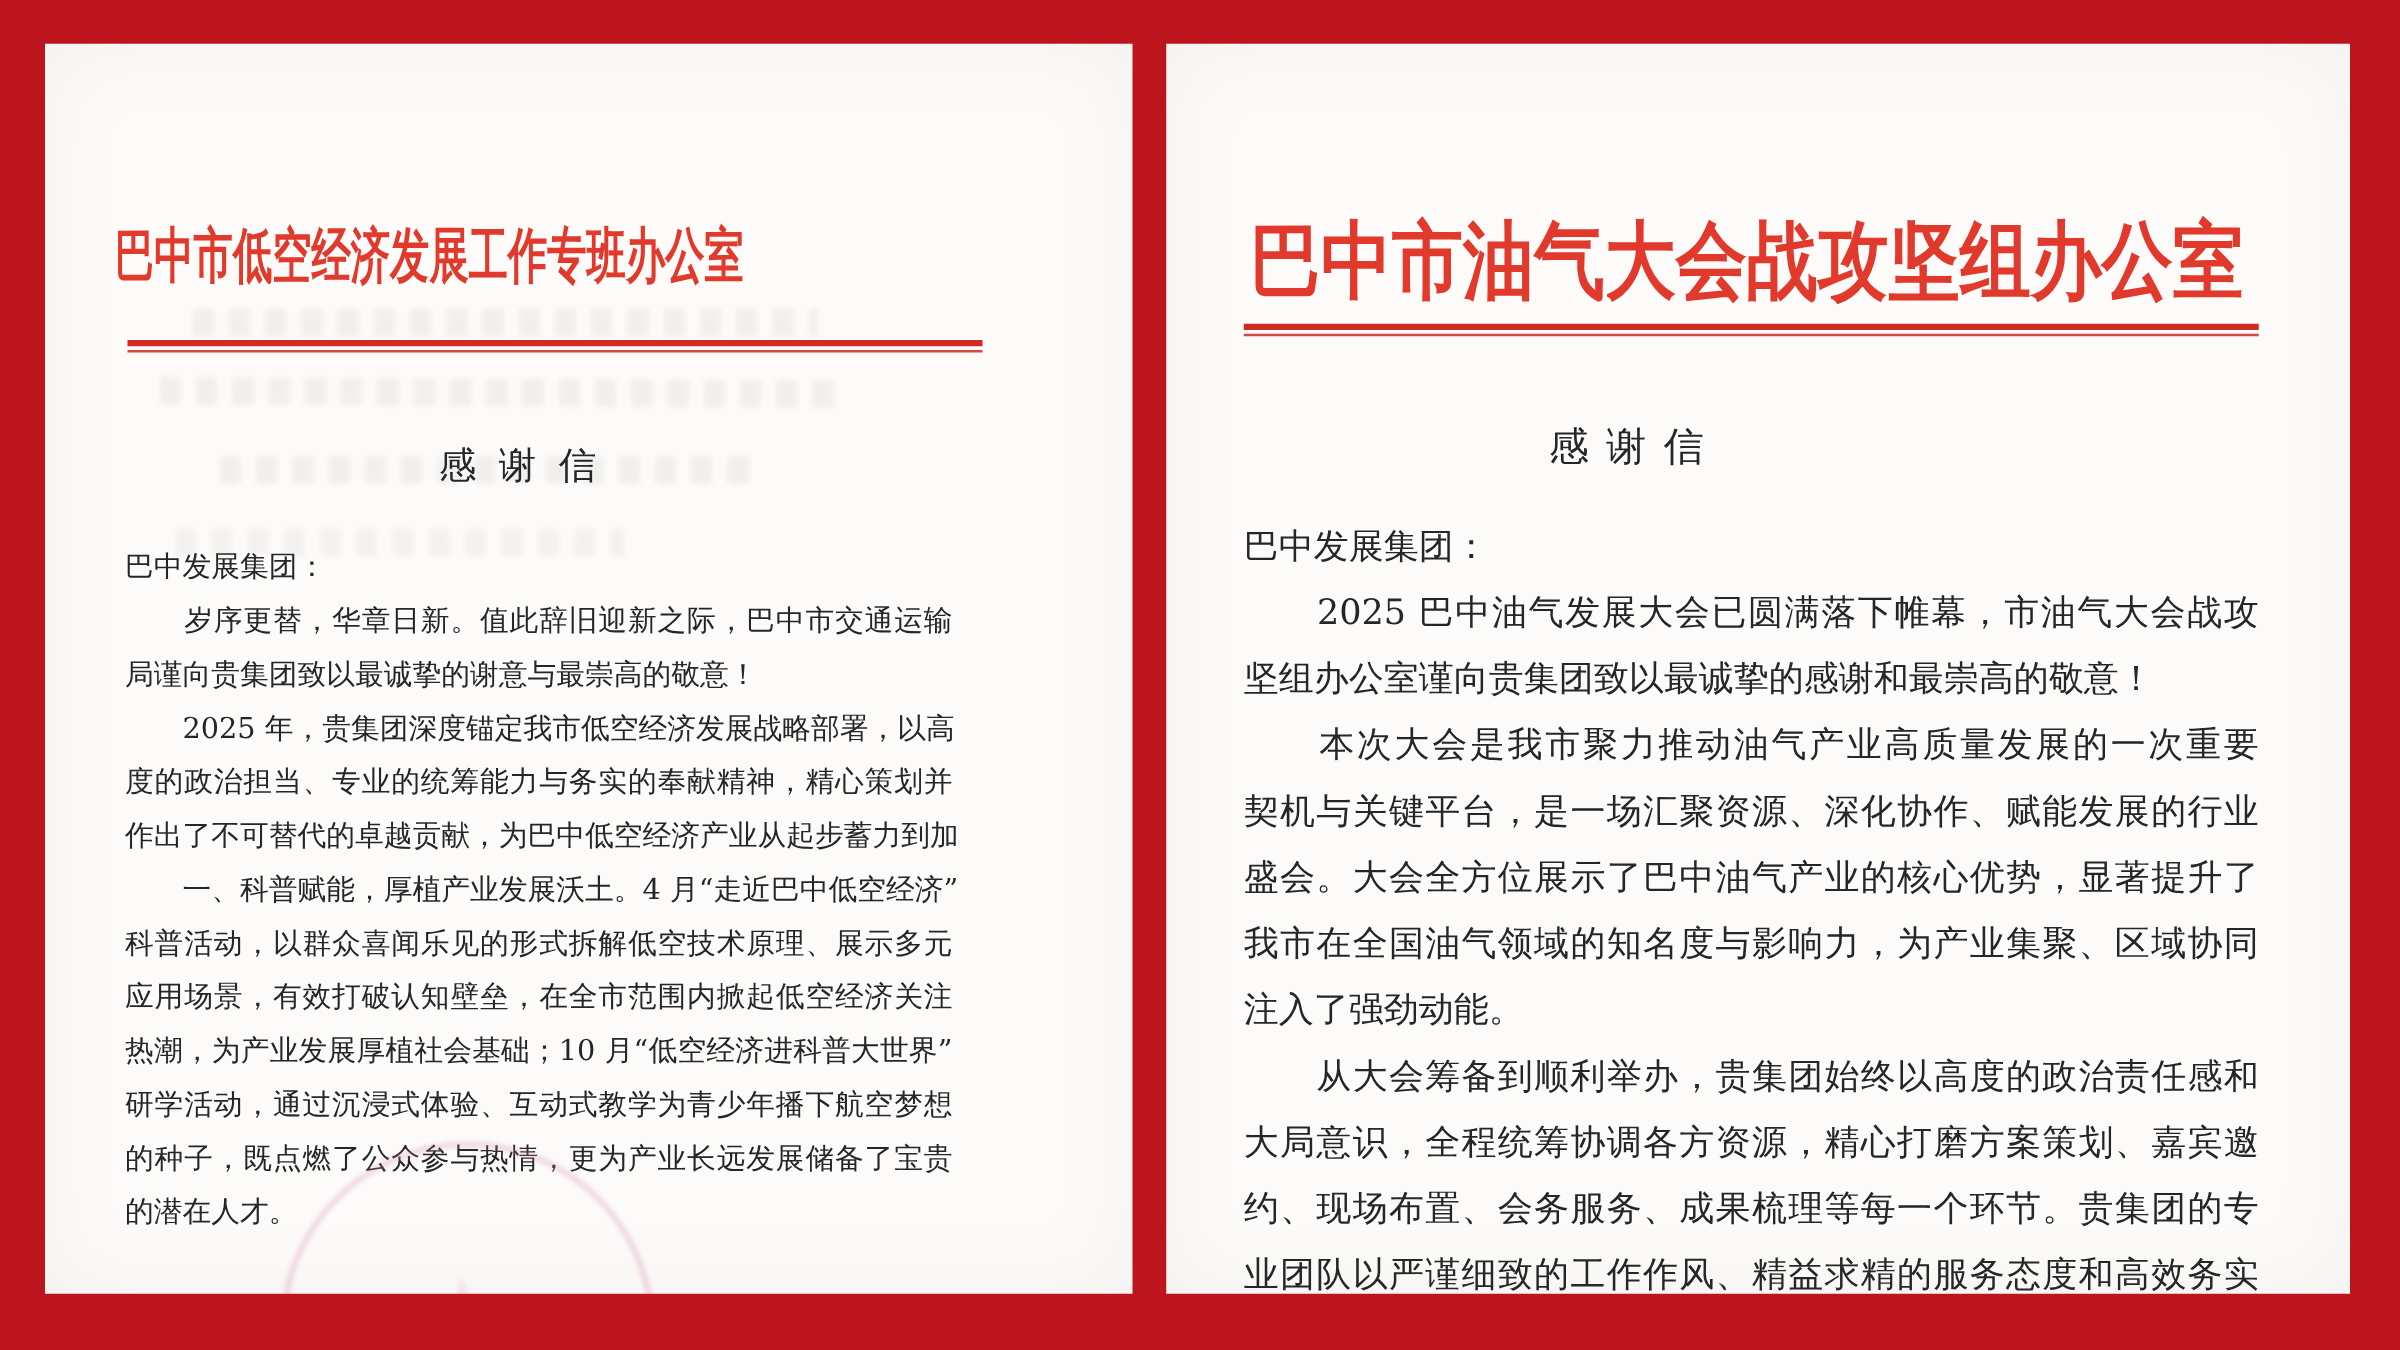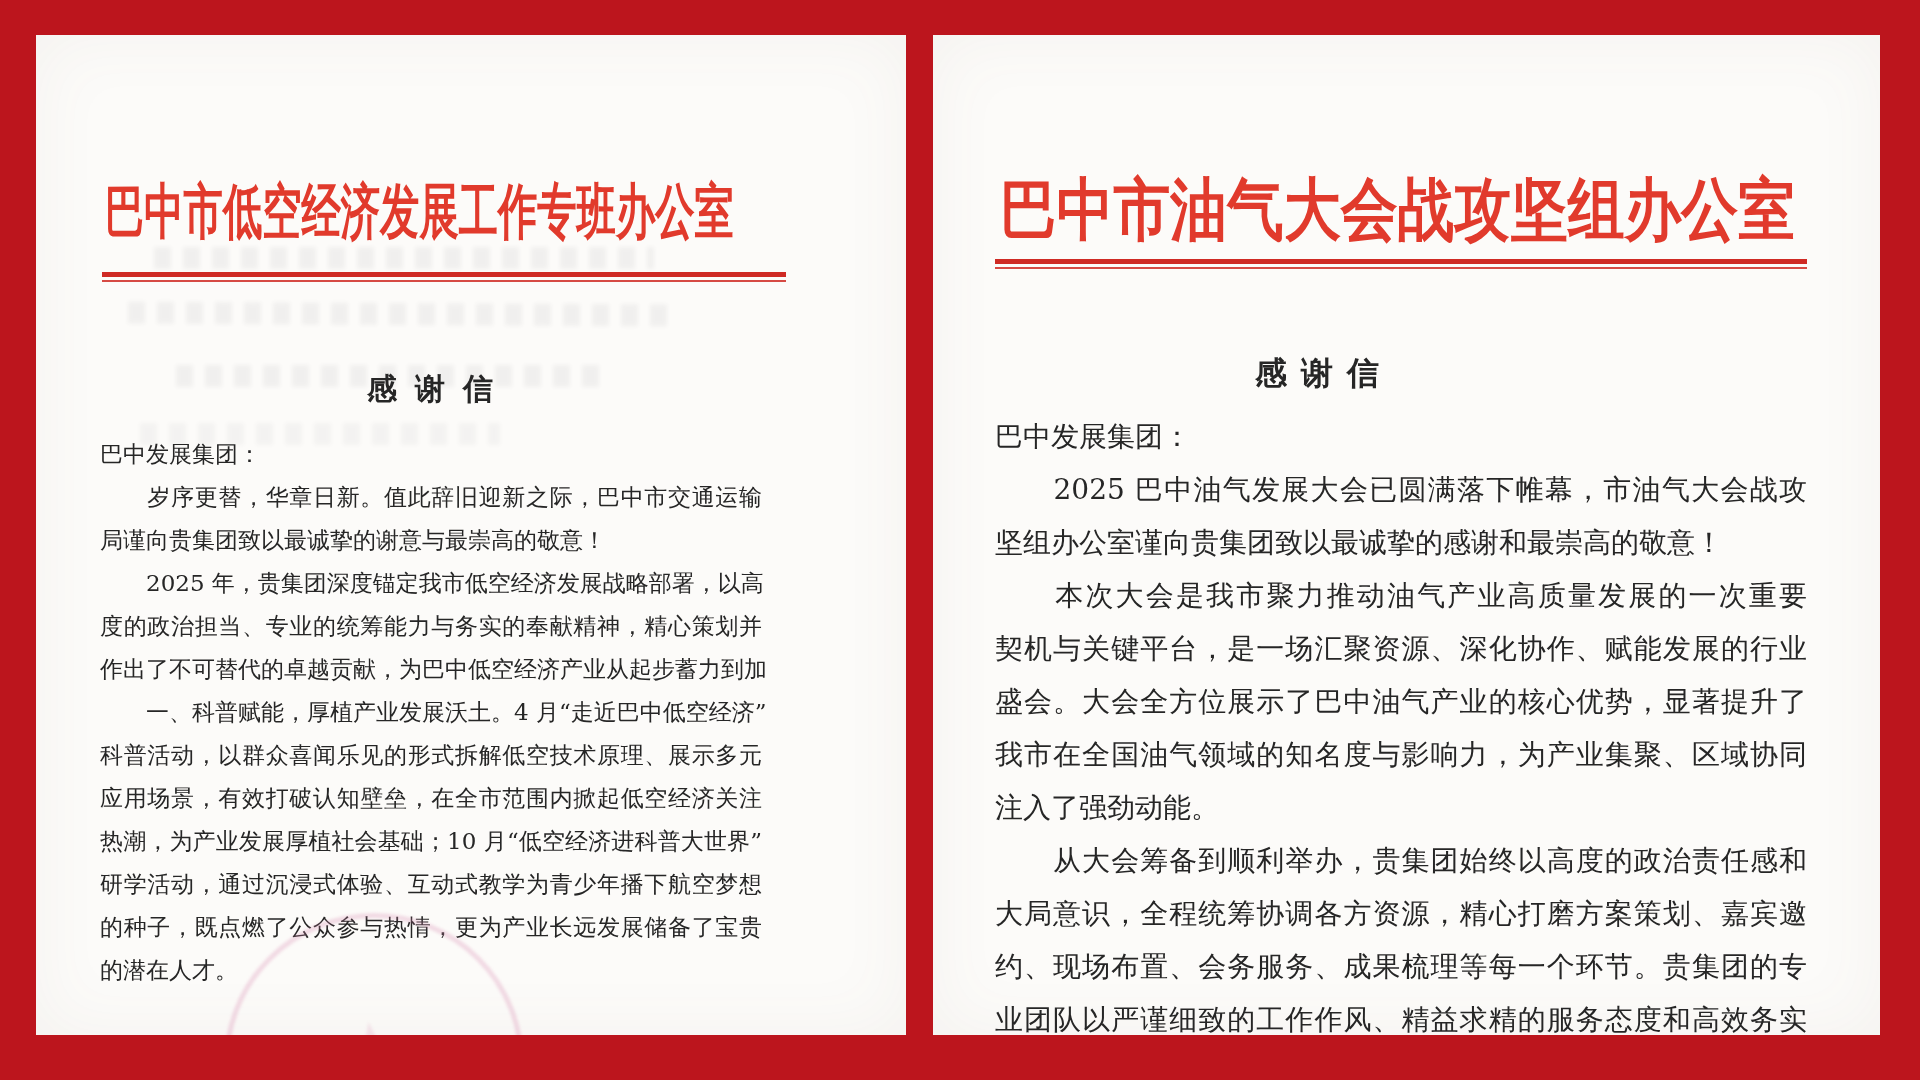--- a/index.html
+++ b/index.html
@@ -13,35 +13,35 @@
     overflow:hidden;
     box-shadow:inset 0 0 70px rgba(120,100,90,.06);
   }
   .page-left{left:36px;width:870px;}
   .page-right{left:933px;width:947px;}
 
   .letter-header{
     position:absolute;margin:0;white-space:nowrap;
     color:var(--hdr,#e13a2c);font-weight:bold;line-height:1;
   }
-  .page-left  .letter-header{left:69px;top:146px;font-size:60px;}
+  .page-left  .letter-header{left:56px;top:146px;font-size:48px;}
   .page-right .letter-header{left:67px;top:140px;font-size:68px;}
   .hdr-inner{display:inline-block;transform-origin:left center;}
   .page-left  .hdr-inner{transform:scaleX(0.655);}
   .page-right .hdr-inner{transform:scaleX(0.835);}
 
   .rule{position:absolute;}
   .page-left  .rule{left:66px;top:237px;width:684px;}
   .page-right .rule{left:62px;top:224px;width:812px;}
   .rule-thick{height:5px;background:var(--rule,#cf2a24);}
   .rule-thin{height:2px;margin-top:3px;background:var(--rule,#cf2a24);opacity:.85;}
 
   .letter-title{
-    position:absolute;margin:16px;color:var(--ink,#262626);
-    font-weight:bold;white-space:nowrap;line-height:1.2;
+    position:absolute;margin:0;color:var(--ink,#262626);
+    font-weight:normal;white-space:nowrap;line-height:1.2;
   }
   .page-left  .letter-title{left:315px;top:320px;font-size:30px;letter-spacing:18px;}
   .page-right .letter-title{left:306px;top:303px;font-size:32px;letter-spacing:14px;}
 
   .letter-body{position:absolute;color:var(--ink,#262626);}
   .page-left  .letter-body{left:64px;top:398px;width:662px;font-size:23px;line-height:43px;}
   .page-right .letter-body{left:62px;top:375px;width:812px;font-size:28px;line-height:53px;}
   .line{
     text-align:justify;text-align-last:justify;
     text-justify:inter-character;-webkit-text-justify:inter-character;

